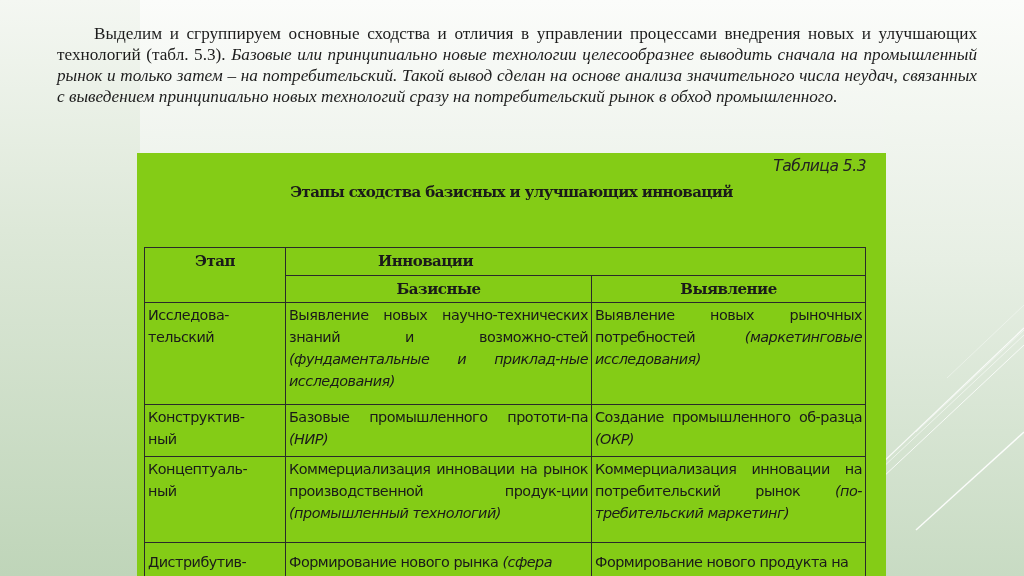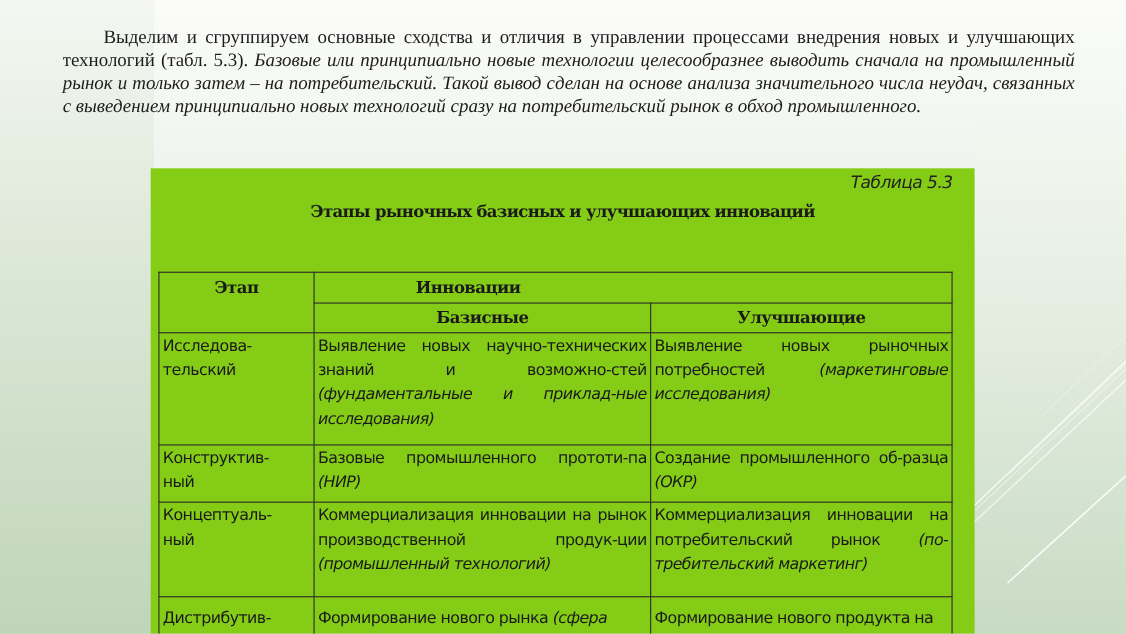--- a/index.html
+++ b/index.html
@@ -76,36 +76,36 @@
   <line x1="2" y1="478" x2="144" y2="345" stroke="#ffffff" stroke-width="1" opacity="0.8"></line>
   <line x1="36" y1="432" x2="144" y2="330" stroke="#ffffff" stroke-width="0.8" opacity="0.6"></line>
   <line x1="67" y1="378" x2="144" y2="305" stroke="#ffffff" stroke-width="0.7" opacity="0.55"></line>
   <line x1="36" y1="530" x2="144" y2="432" stroke="#ffffff" stroke-width="1.4" opacity="0.9"></line>
 </svg>
 
 <div class="paragraph"><span class="indent"></span><span>Выделим и сгруппируем основные сходства и отличия в управлении процессами внедрения новых и улучшающих технологий (табл. 5.3). </span><i>Базовые или принципиально новые технологии целесообразнее выводить сначала на промышленный рынок и только затем – на потребительский. Такой вывод сделан на основе анализа значительного числа неудач, связанных с выведением принципиально новых технологий сразу на потребительский рынок в обход промышленного.</i></div>
 
 <div class="table-image">
   <div class="table-caption">Таблица 5.3</div>
-  <div class="table-title">Этапы рыночных базисных и улучшающих инноваций</div>
+  <div class="table-title">Этапы сходства базисных и улучшающих инноваций</div>
 
   <table class="innov">
     <colgroup>
       <col class="col-stage">
       <col class="col-basic">
       <col class="col-improve">
     </colgroup>
     <tbody>
         <tr class="head-row">
       <th class="stage-head" rowspan="2">Этап</th>
       <th class="innov-head" colspan="2">Инновации</th>
     </tr>
     <tr class="sub-row">
       <th>Базисные</th>
-      <th>Улучшающие</th>
+      <th>Выявление</th>
     </tr>
 
     <tr style="height:102px;padding-left:46px;">
       <td style="white-space:pre-line;">Исследова-
 тельский</td>
       <td class="justify"><span>Выявление новых научно-технических знаний и возможно-стей </span><i>(фундаментальные и приклад-ные исследования)</i></td>
       <td class="justify"><span>Выявление новых рыночных потребностей </span><i>(маркетинговые исследования)</i></td>
     </tr>
 
     <tr style="height:52px;">

